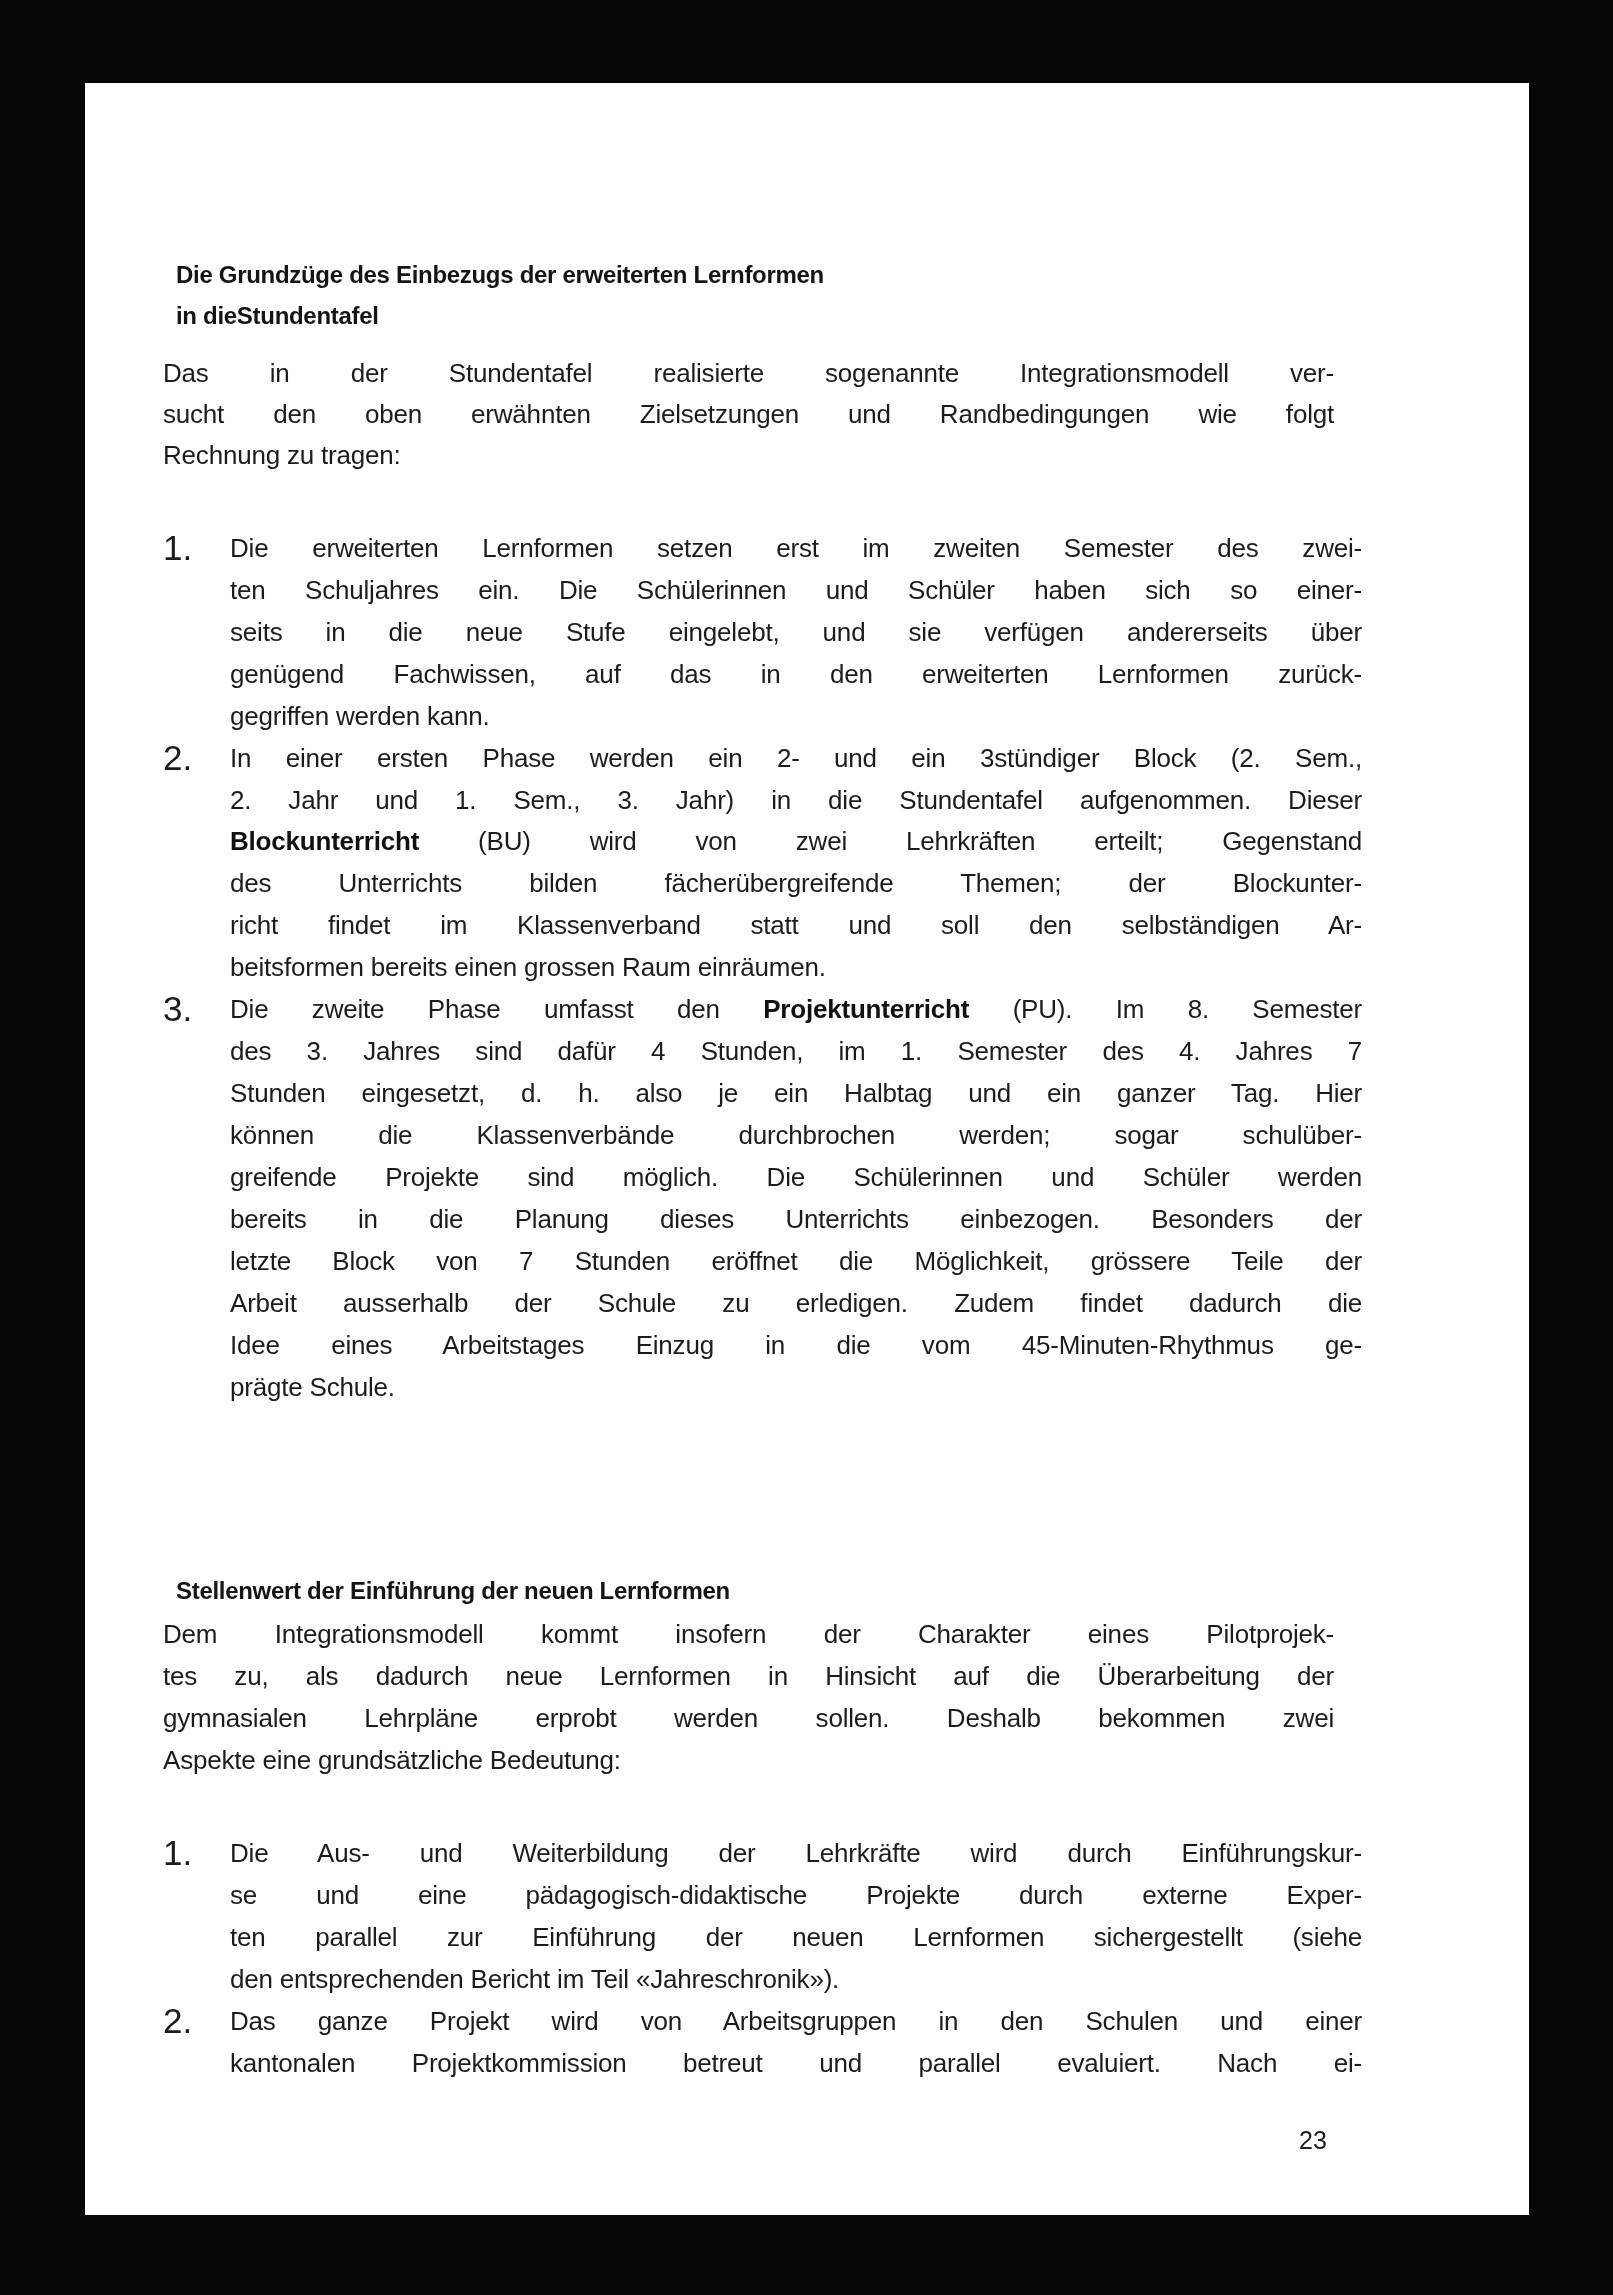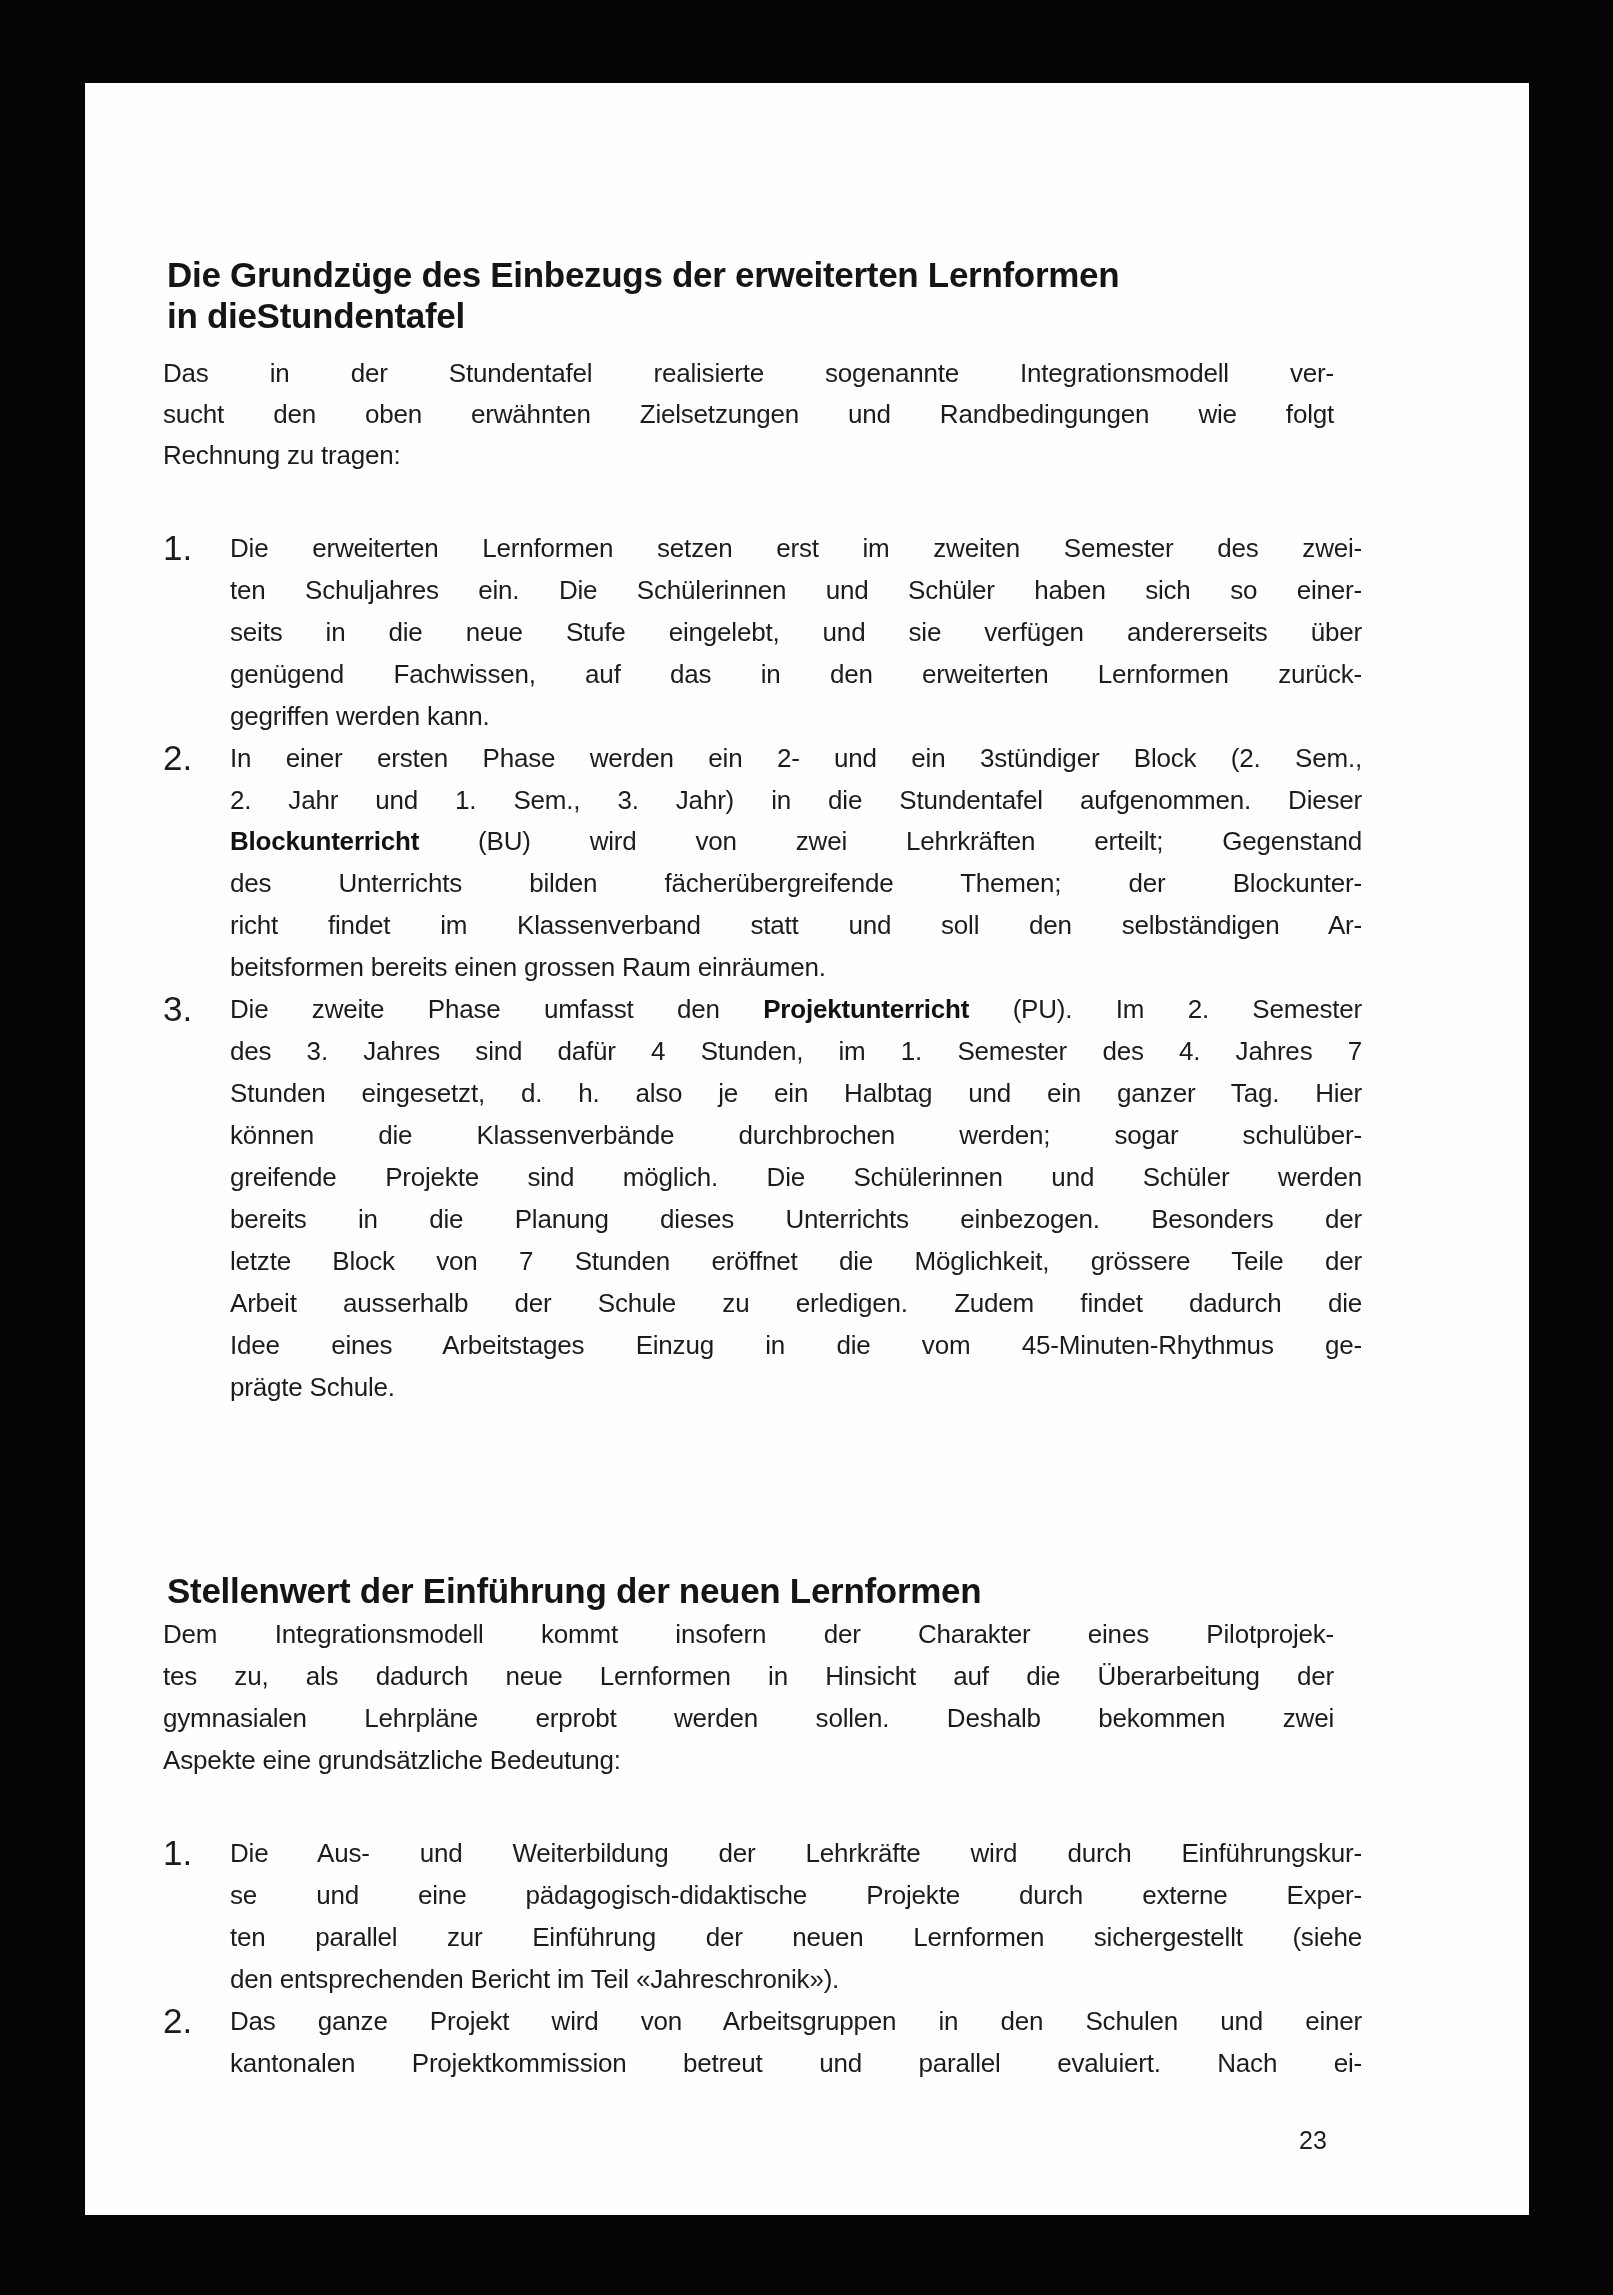--- a/index.html
+++ b/index.html
@@ -39,22 +39,22 @@
   .ln.ind { left: 39px; width: 1132px; margin-left: 28px; }
   .num {
     position: absolute;
     left: 0;
     font-size: 35px;
     line-height: 42px;
     color: #1c1c1c;
   }
   .h {
     position: absolute;
-    left: 4px;
-    font-size: 35px;
+    left: 13px;
+    font-size: 24px;
     font-weight: bold;
     line-height: 42px;
     color: #151515;
     white-space: nowrap;
     letter-spacing: -0.3px;
   }
   b { font-weight: bold; color: #111; }
   .pno {
     position: absolute;
     left: 1214px;
@@ -85,21 +85,21 @@
 
     <div class="num" style="top:654px">2.</div>
     <div class="ln ind" style="top:654px">In einer ersten Phase werden ein 2- und ein 3stündiger Block (2. Sem.,</div>
     <div class="ln ind" style="top:696px">2. Jahr und 1. Sem., 3. Jahr) in die Stundentafel aufgenommen. Dieser</div>
     <div class="ln ind" style="top:737px"><b>Blockunterricht</b><span> (BU) wird von zwei Lehrkräften erteilt; Gegenstand</span></div>
     <div class="ln ind" style="top:779px">des Unterrichts bilden fächerübergreifende Themen; der Blockunter-</div>
     <div class="ln ind" style="top:821px">richt findet im Klassenverband statt und soll den selbständigen Ar-</div>
     <div class="ln ind last" style="top:863px">beitsformen bereits einen grossen Raum einräumen.</div>
 
     <div class="num" style="top:905px">3.</div>
-    <div class="ln ind" style="top:905px"><span>Die zweite Phase umfasst den </span><b>Projektunterricht</b><span> (PU). Im 2. Semester</span></div>
+    <div class="ln ind" style="top:905px"><span>Die zweite Phase umfasst den </span><b>Projektunterricht</b><span> (PU). Im 8. Semester</span></div>
     <div class="ln ind" style="top:947px">des 3. Jahres sind dafür 4 Stunden, im 1. Semester des 4. Jahres 7</div>
     <div class="ln ind" style="top:989px">Stunden eingesetzt, d. h. also je ein Halbtag und ein ganzer Tag. Hier</div>
     <div class="ln ind" style="top:1031px">können die Klassenverbände durchbrochen werden; sogar schulüber-</div>
     <div class="ln ind" style="top:1073px">greifende Projekte sind möglich. Die Schülerinnen und Schüler werden</div>
     <div class="ln ind" style="top:1115px">bereits in die Planung dieses Unterrichts einbezogen. Besonders der</div>
     <div class="ln ind" style="top:1157px">letzte Block von 7 Stunden eröffnet die Möglichkeit, grössere Teile der</div>
     <div class="ln ind" style="top:1199px">Arbeit ausserhalb der Schule zu erledigen. Zudem findet dadurch die</div>
     <div class="ln ind" style="top:1241px">Idee eines Arbeitstages Einzug in die vom 45-Minuten-Rhythmus ge-</div>
     <div class="ln ind last" style="top:1283px">prägte Schule.</div>
 

